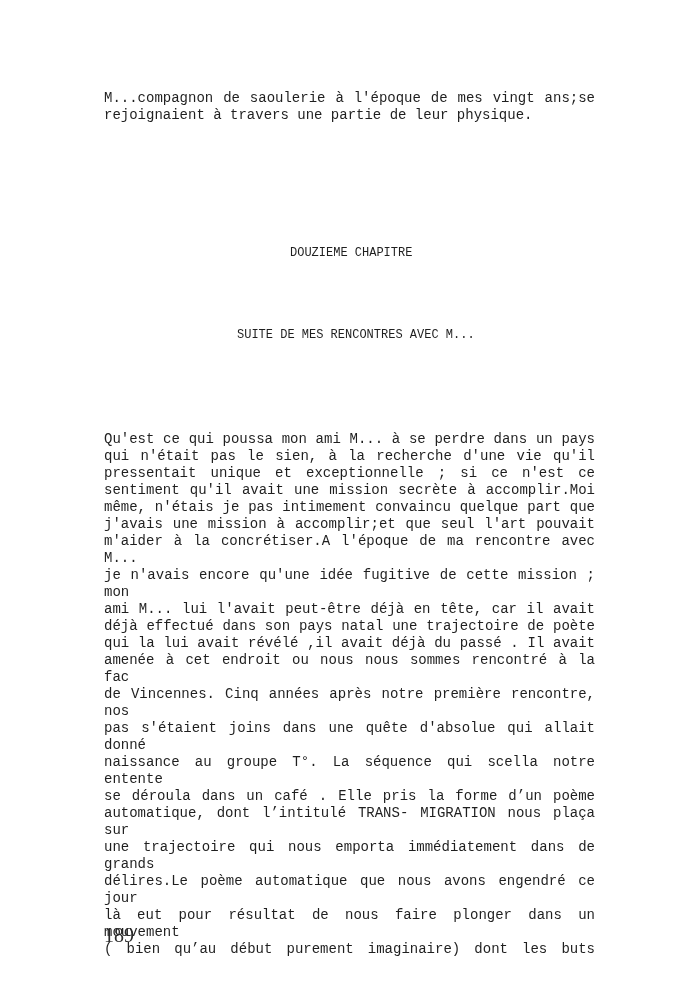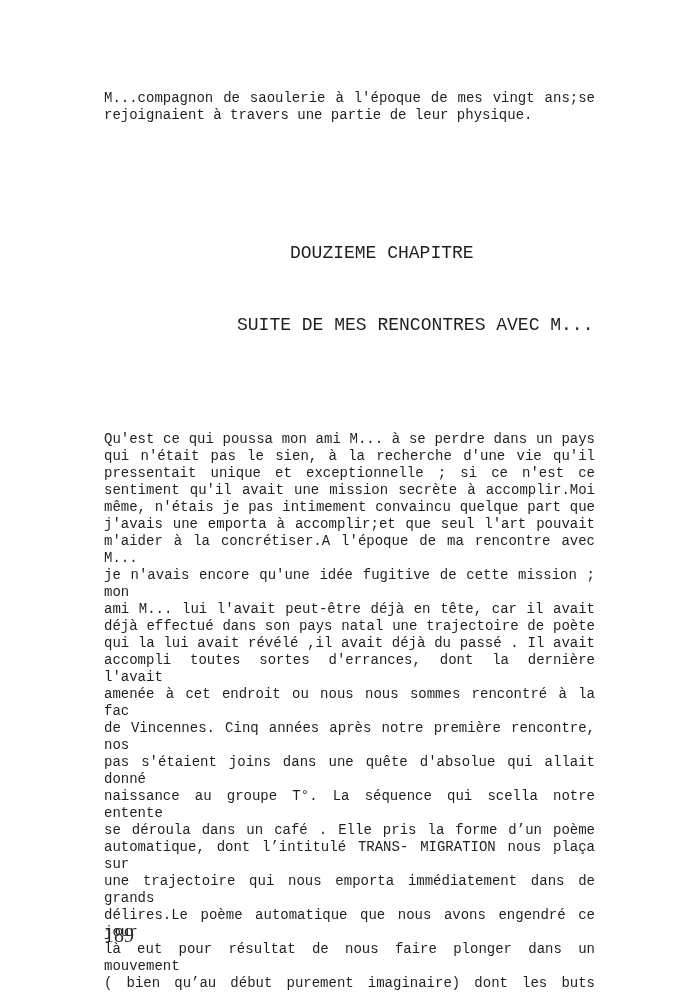--- a/index.html
+++ b/index.html
@@ -36,31 +36,31 @@
   .top-para {
     left: 104px;
     top: 90px;
   }
   .body-para {
     left: 104px;
     top: 431px;
   }
   .heading {
     position: absolute;
-    font-size: 18px;
+    font-size: 12px;
     line-height: 17px;
     white-space: pre;
   }
   .chapter-heading {
     left: 290px;
     top: 245px;
   }
   .section-heading {
     left: 237px;
-    top: 317px;
+    top: 327px;
     text-align: center;
   }
   .page-number {
     position: absolute;
     left: 104px;
     top: 924px;
     font-family: "Liberation Serif", "DejaVu Serif", serif;
     font-size: 20px;
     color: #2a2a2a;
   }
@@ -78,27 +78,26 @@
   <div class="heading chapter-heading">DOUZIEME CHAPITRE</div>
 
   <div class="heading section-heading">SUITE DE MES RENCONTRES AVEC M...</div>
 
   <div class="para body-para">
     <div class="line">Qu'est ce qui poussa mon ami M... à se perdre dans un pays</div>
     <div class="line">qui n'était pas le sien, à la recherche d'une vie qu'il</div>
     <div class="line">pressentait unique et exceptionnelle ; si ce n'est ce</div>
     <div class="line">sentiment qu'il avait une mission secrète à accomplir.Moi</div>
     <div class="line">même, n'étais je pas intimement convaincu quelque part que</div>
-    <div class="line">j'avais  une emporta à accomplir;et que seul l'art pouvait</div>
+    <div class="line">j'avais  une mission à accomplir;et que seul l'art pouvait</div>
     <div class="line">m'aider à la concrétiser.A l'époque de ma rencontre avec M...</div>
     <div class="line">je n'avais encore qu'une idée fugitive de cette mission ; mon</div>
     <div class="line">ami M... lui l'avait peut-être déjà en tête, car il avait</div>
     <div class="line">déjà effectué dans son pays natal une trajectoire de poète</div>
     <div class="line">qui la lui avait révélé ,il  avait déjà du passé . Il avait</div>
-    <div class="line">accompli toutes sortes d'errances, dont la dernière l'avait</div>
     <div class="line">amenée à cet endroit ou nous nous sommes rencontré à la fac</div>
     <div class="line">de Vincennes. Cinq années après notre première rencontre, nos</div>
     <div class="line">pas s'étaient joins dans une quête d'absolue qui allait donné</div>
     <div class="line">naissance au groupe T°. La séquence qui scella notre entente</div>
     <div class="line">se déroula dans un café . Elle pris la forme d’un poème</div>
     <div class="line">automatique, dont l’intitulé TRANS- MIGRATION nous plaça sur</div>
     <div class="line">une trajectoire qui nous emporta  immédiatement dans de grands</div>
     <div class="line">délires.Le poème automatique que nous avons engendré ce jour</div>
     <div class="line">là eut pour  résultat de nous faire plonger dans un mouvement</div>
     <div class="line">( bien qu’au début purement imaginaire) dont les buts</div>

